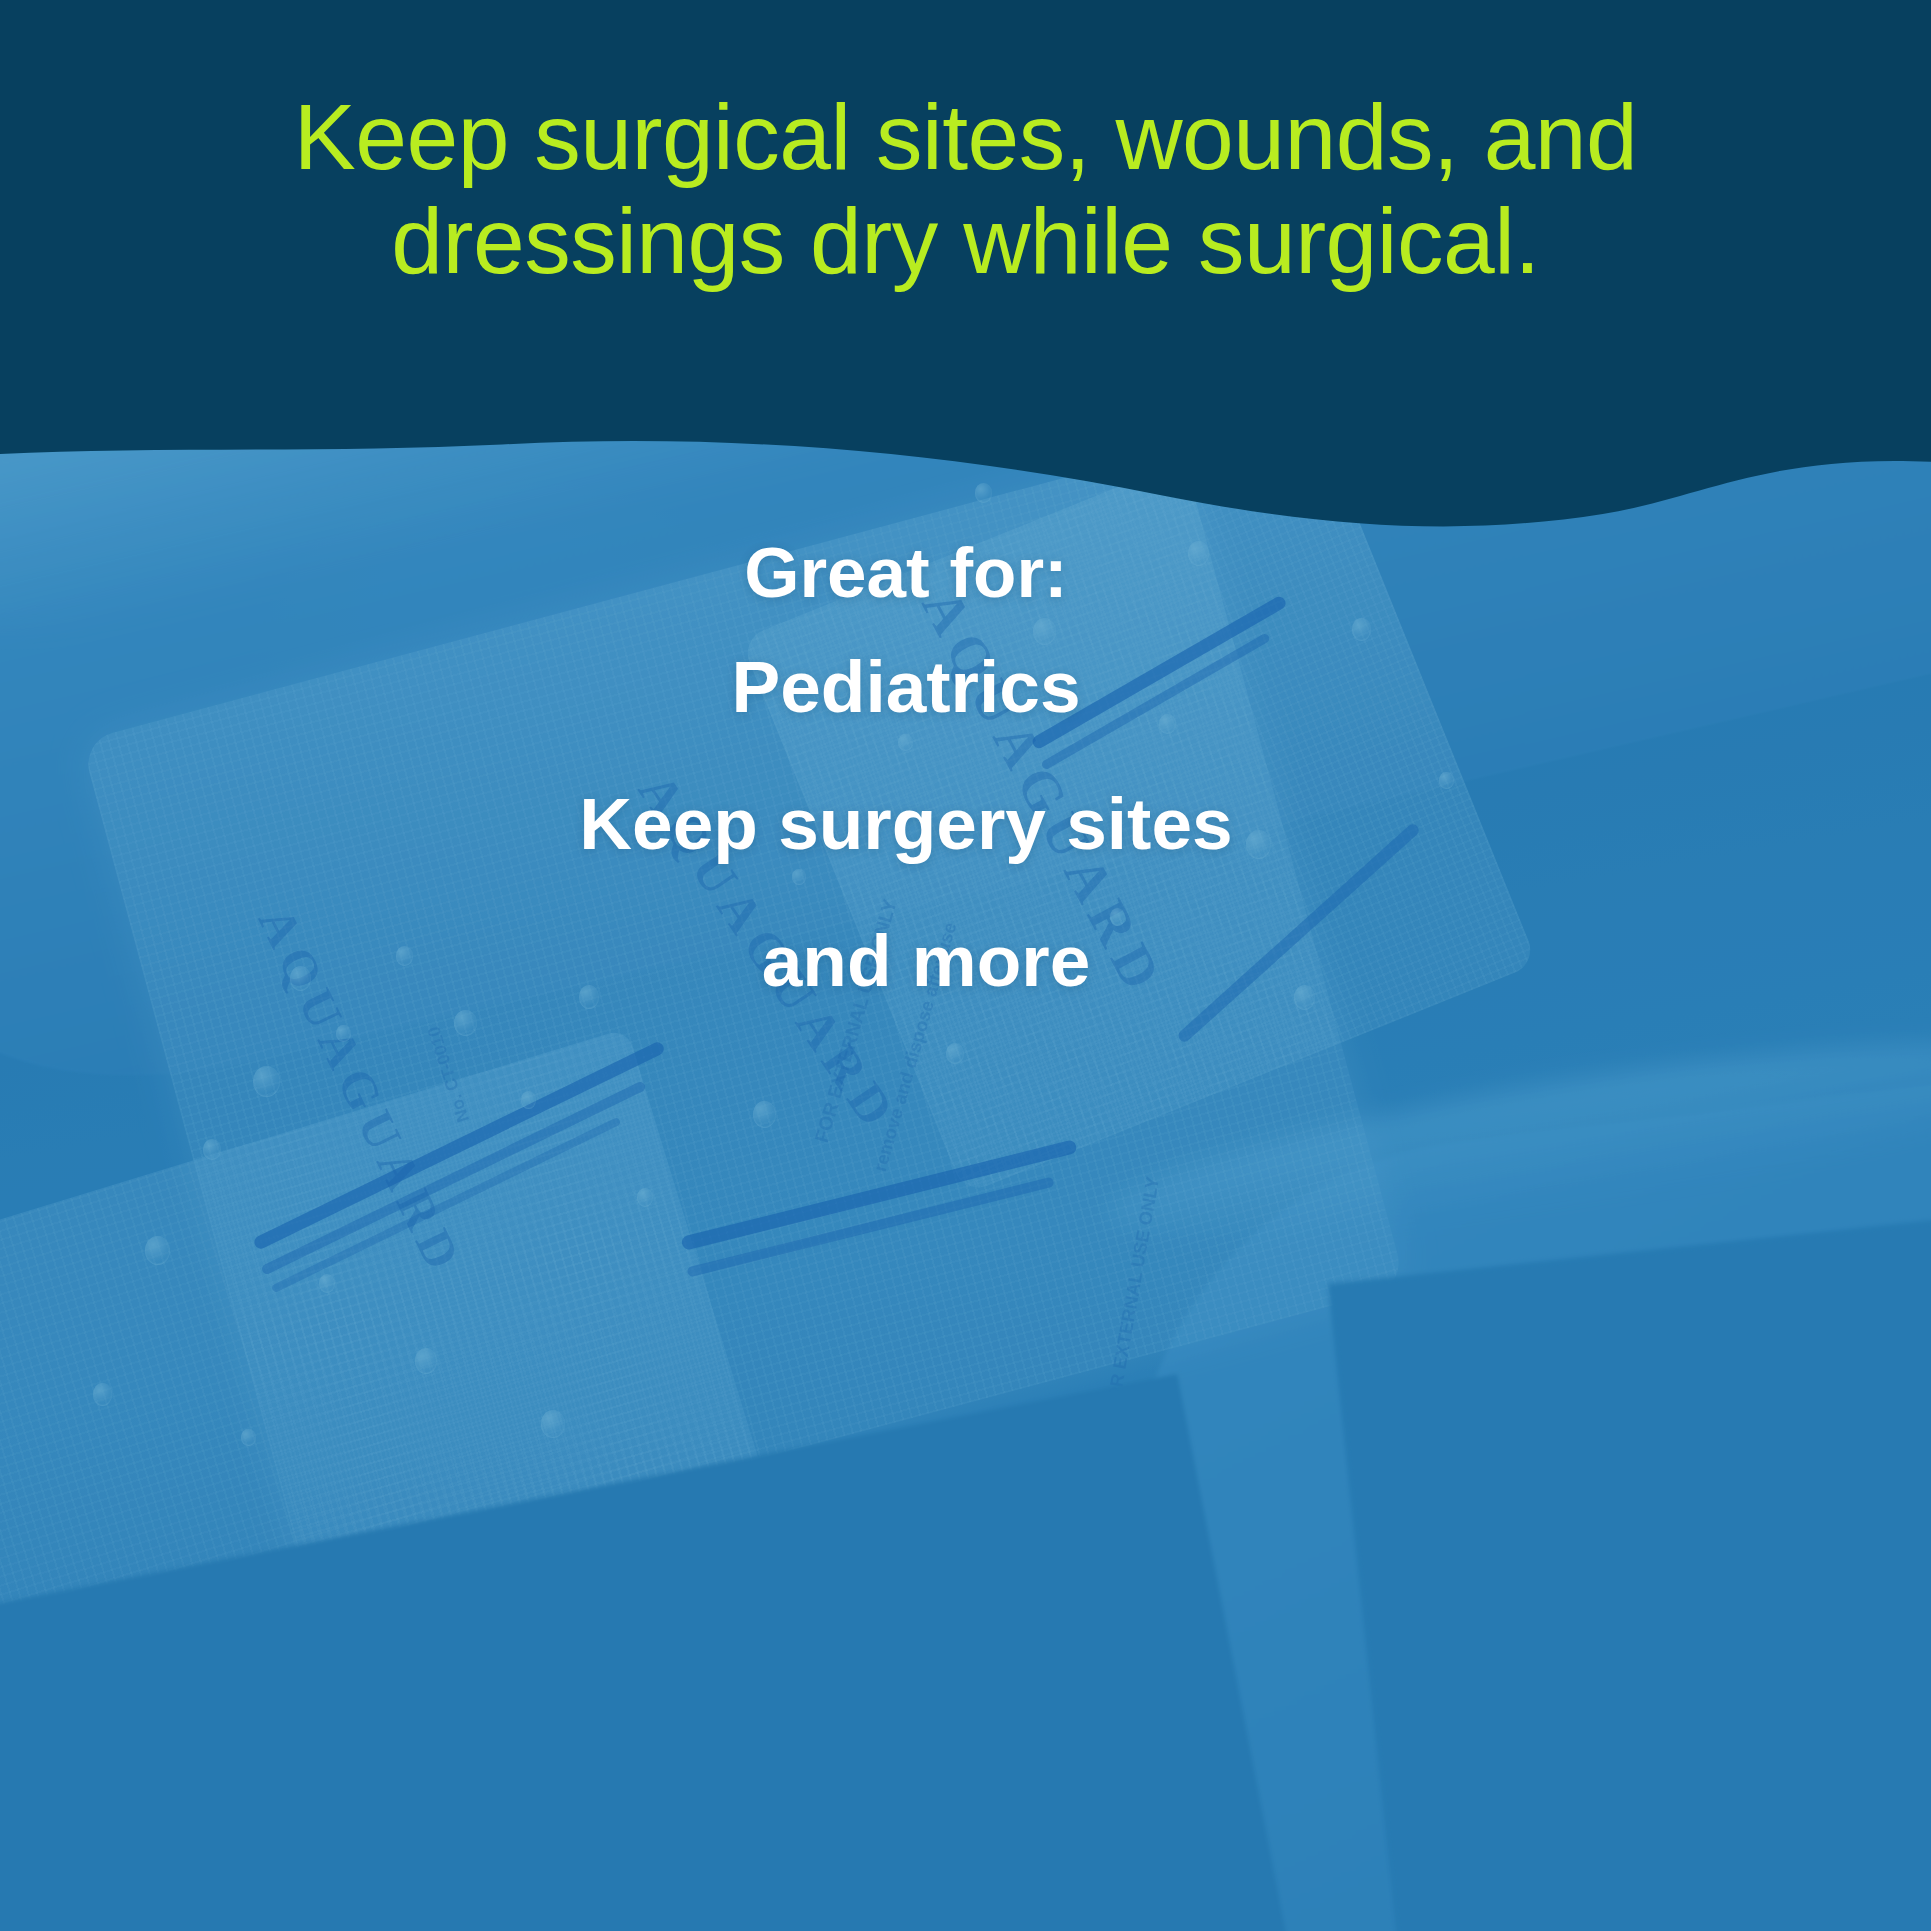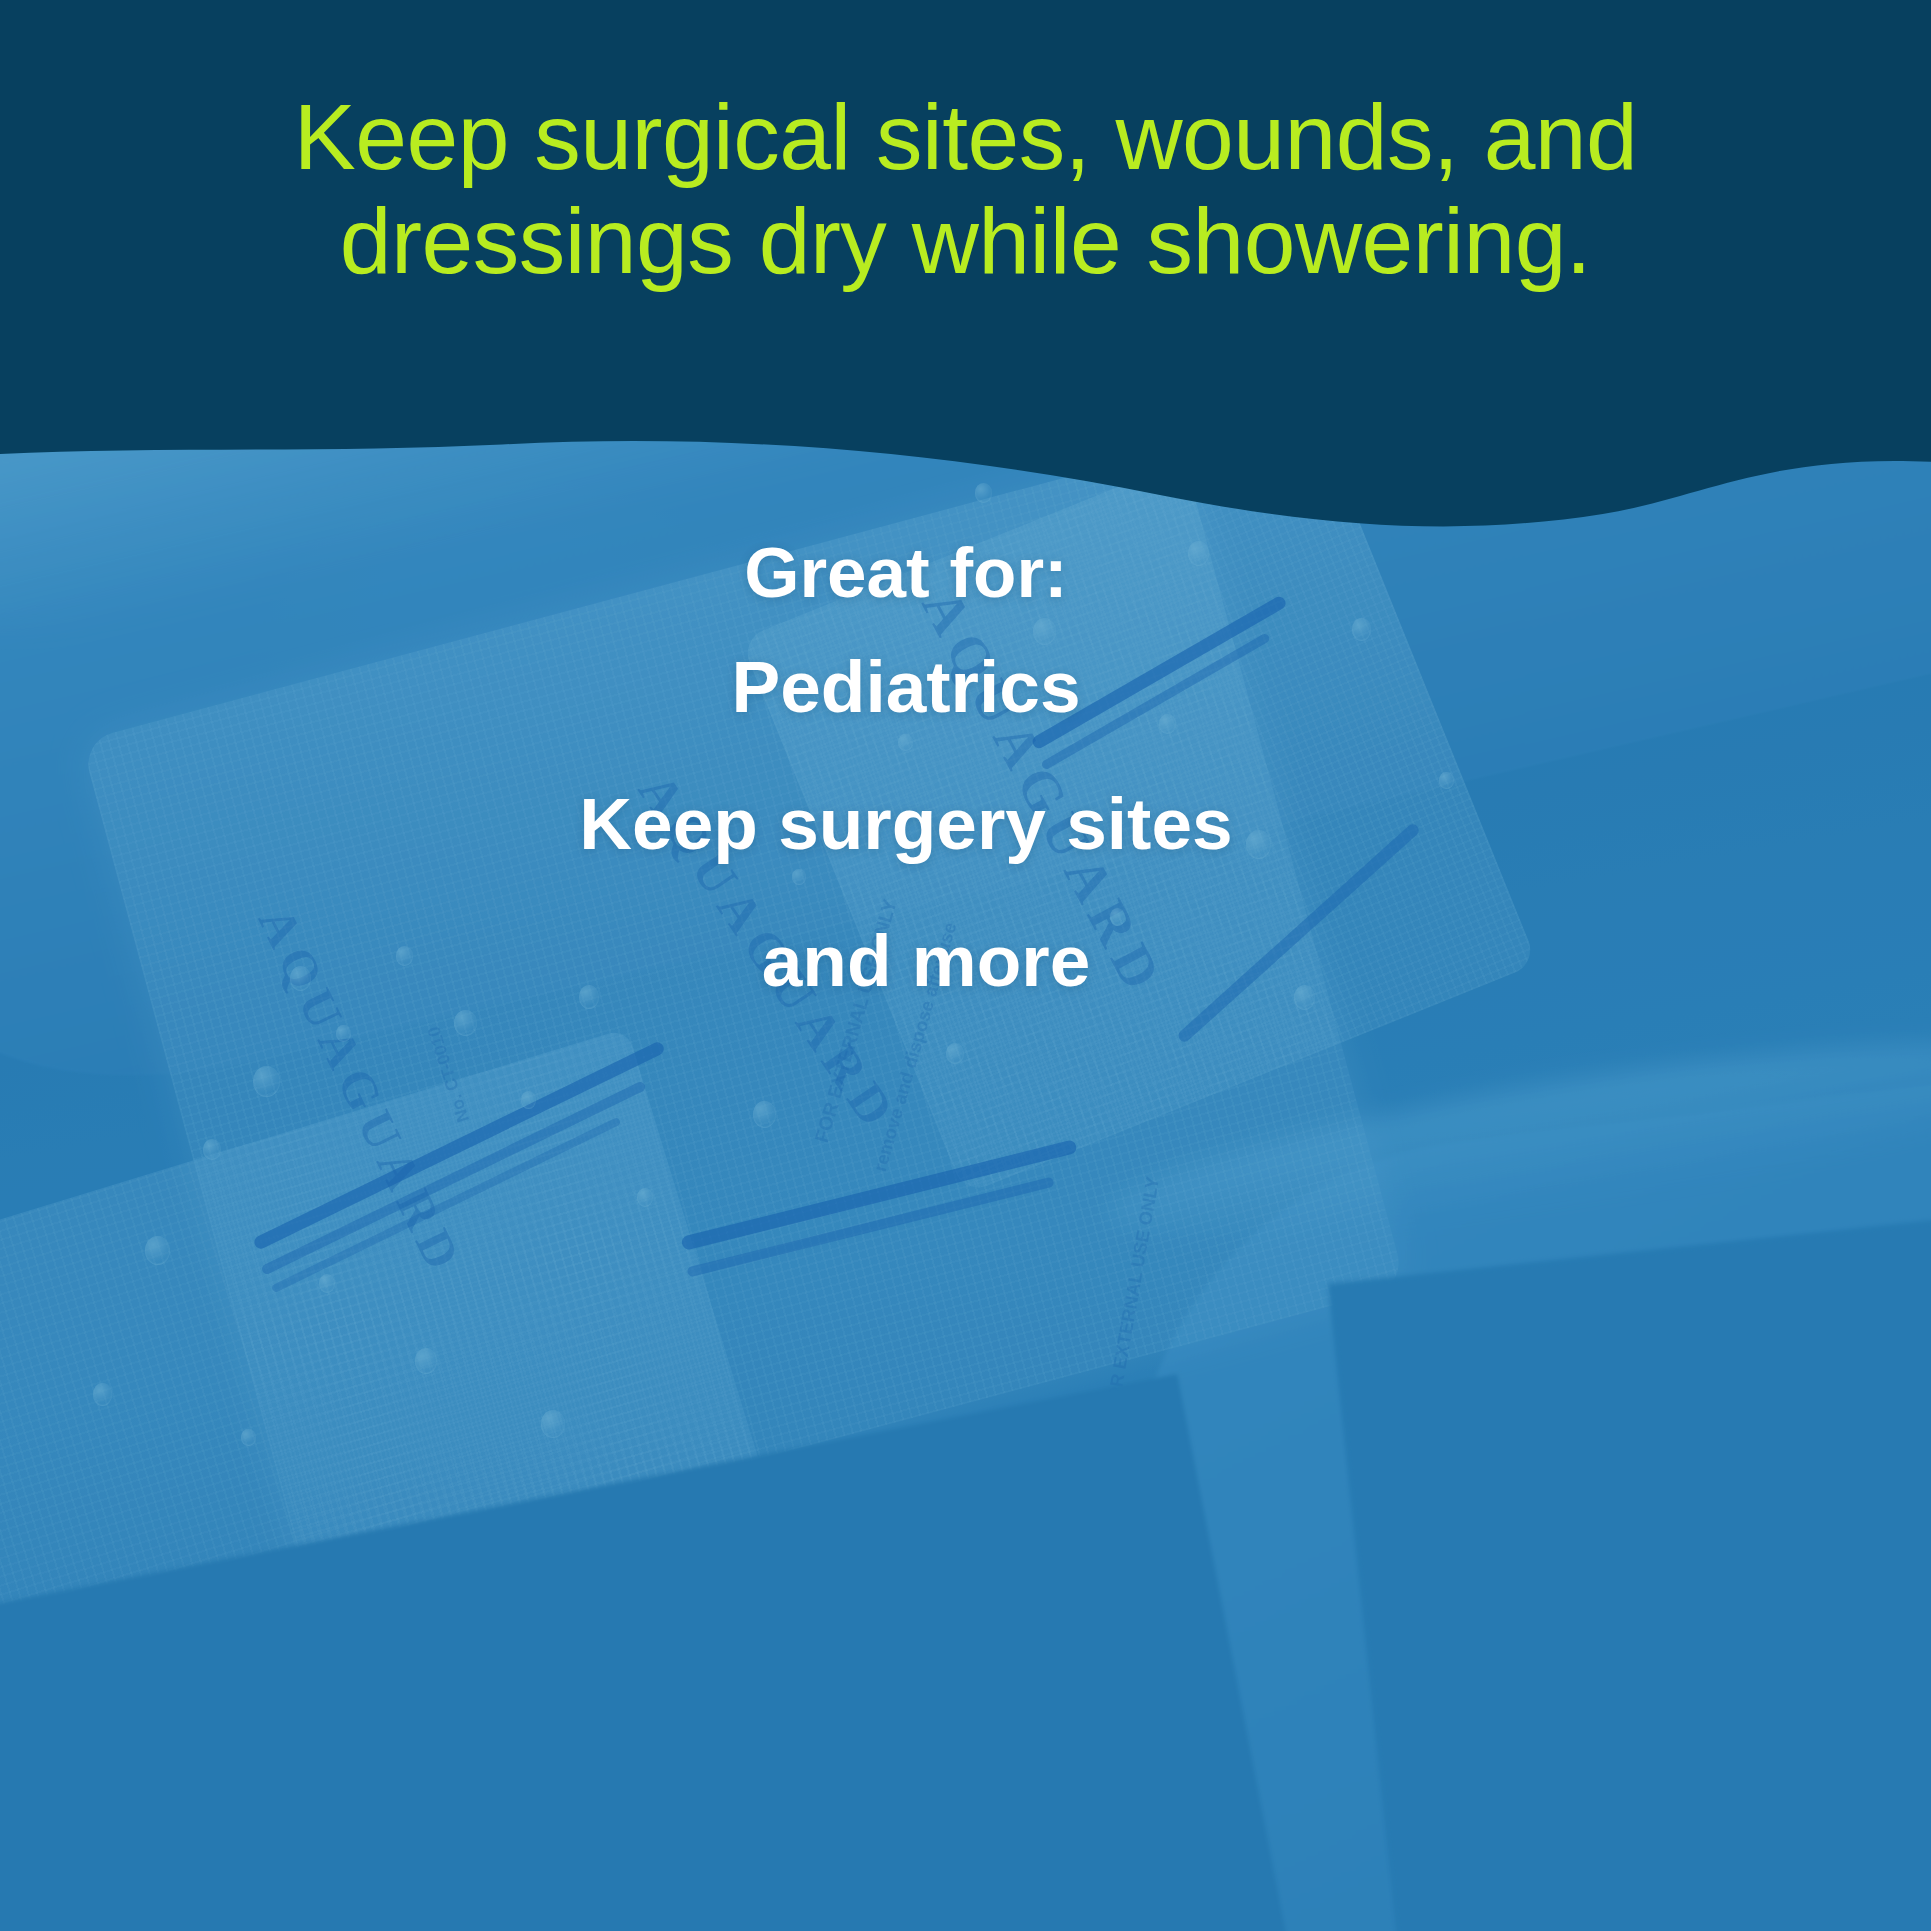--- a/index.html
+++ b/index.html
@@ -268,21 +268,21 @@
       <path d="M0,0 L2000,0 L2000,478
                C1830,470 1760,516 1660,532
                C1520,554 1380,548 1200,512
                C980,468 760,448 520,460
                C330,469 150,462 0,470 Z" fill="#07405F"></path>
     </svg>
   </div>
 
   <div id="headline">
     <span class="hl-line">Keep surgical sites, wounds, and</span>
-    <span class="hl-line">dressings dry while showering.</span>
+    <span class="hl-line">dressings dry while surgical.</span>
   </div>
 
   <div id="content">
     <div id="great-for">Great for:</div>
 
     <div class="list-item">Pediatrics</div>
     <div class="list-item">Keep surgery sites</div>
     <div class="list-item last">and more</div>
   </div>
 

